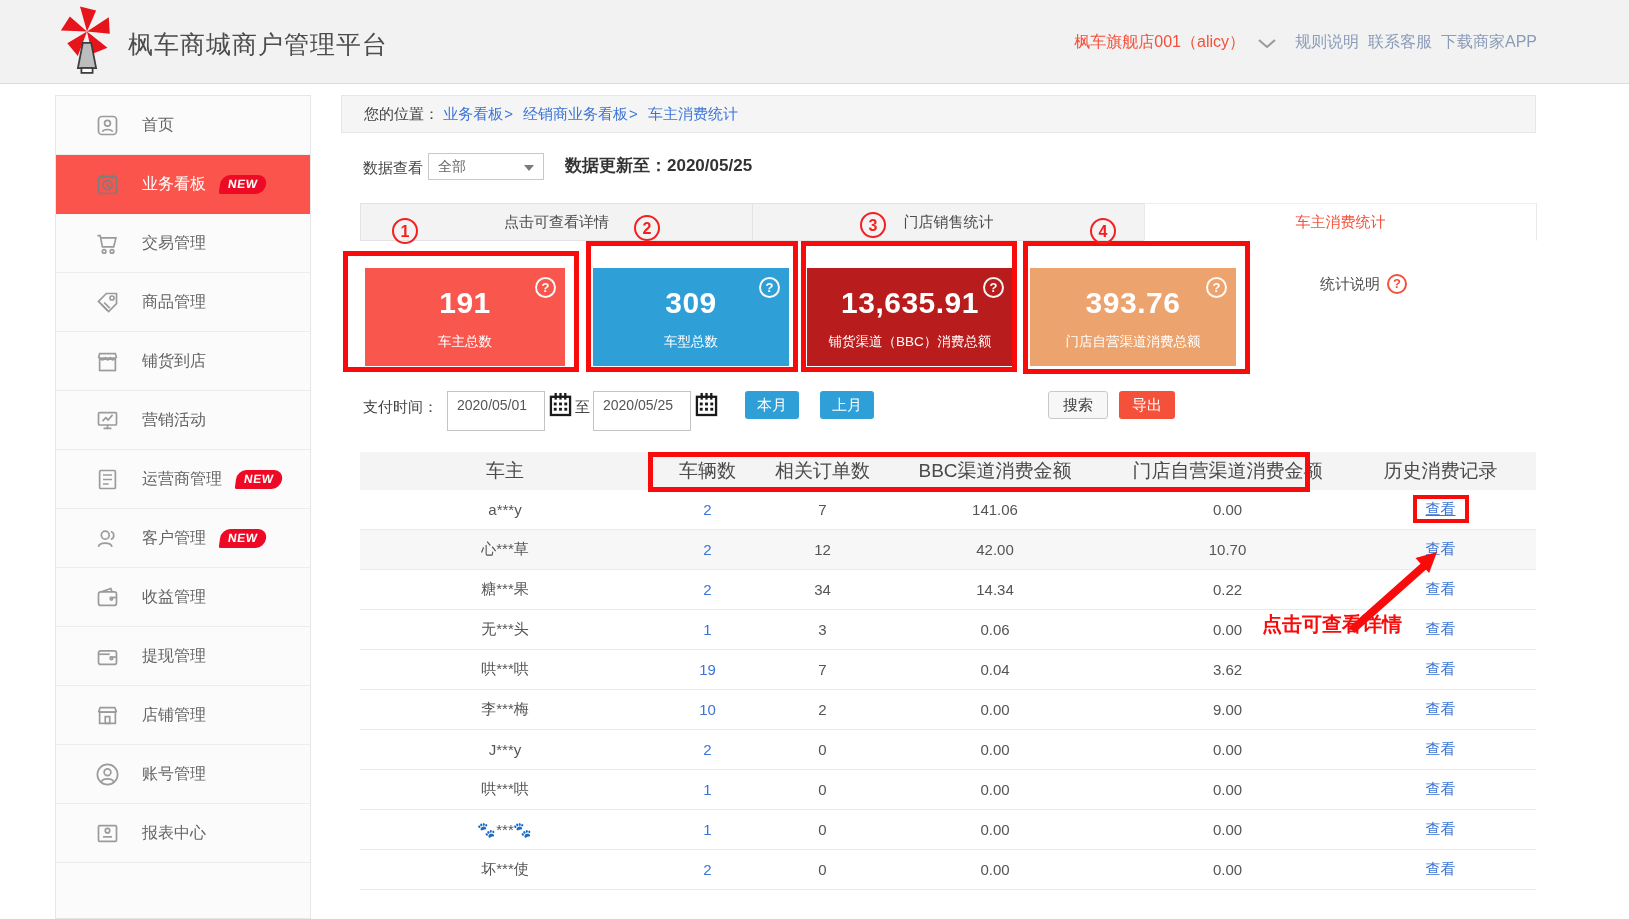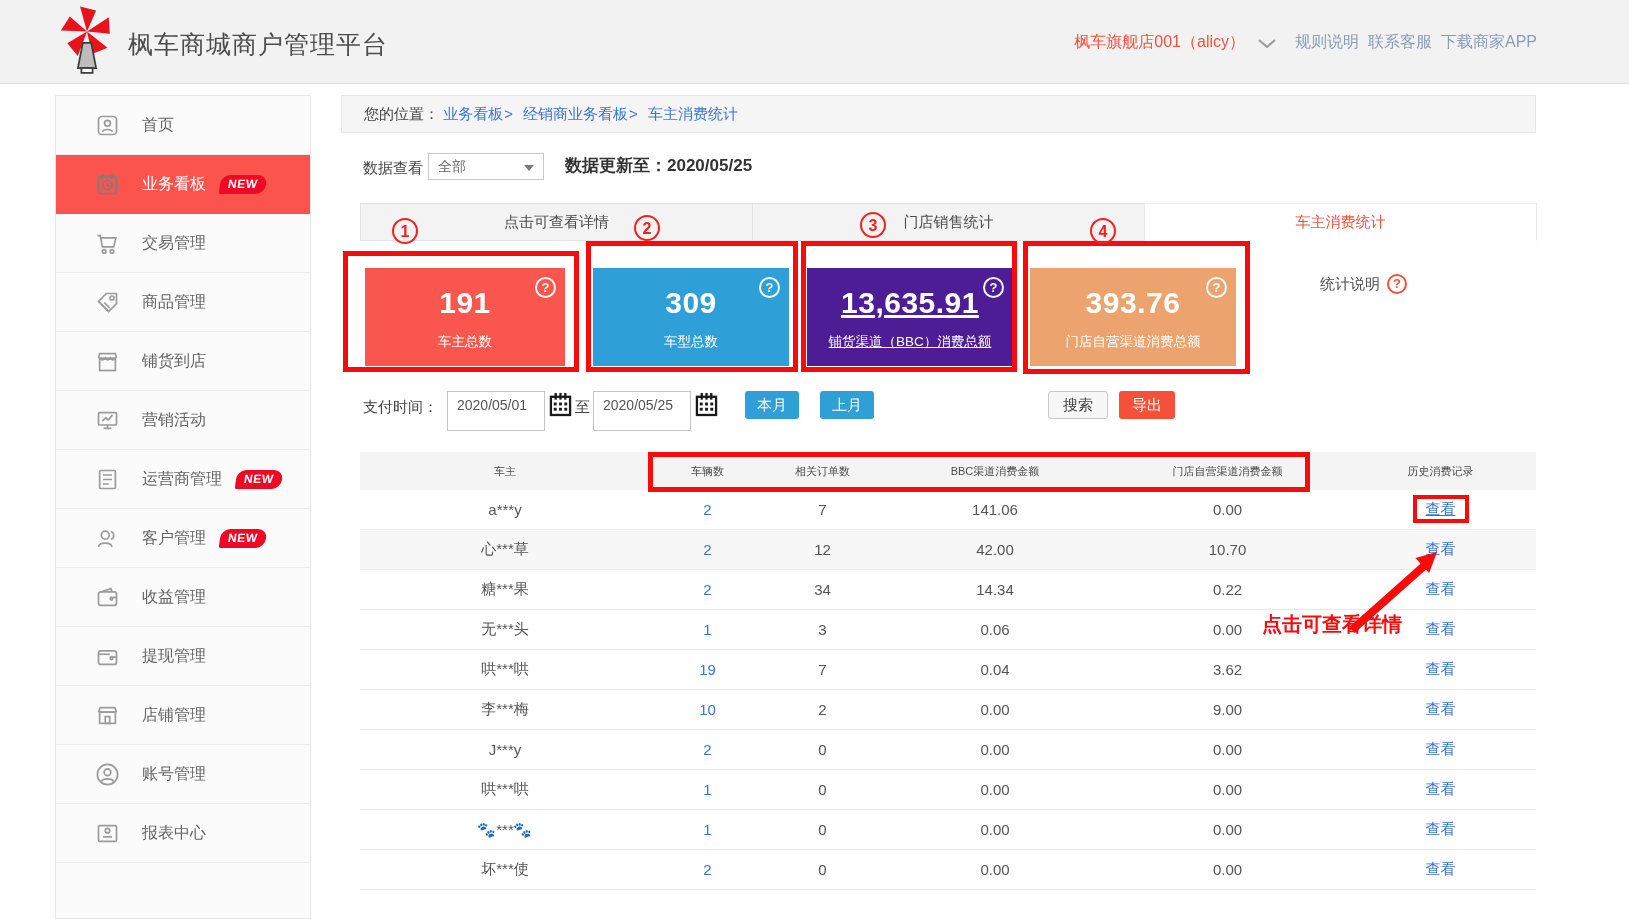--- a/index.html
+++ b/index.html
@@ -92,21 +92,21 @@
   .btn-blue { background:#2f9fd8; color:#fff; }
   .btn-month  { left:745px; width:54px; }
   .btn-lmonth { left:820px; width:54px; }
   .btn-search { left:1048px; width:60px; background:#f7f7f7; border:1px solid #c9c9c9;
                 color:#444; line-height:26px; }
   .btn-export { left:1119px; width:56px; background:#f4503a; color:#fff; }
 
   
   .table { position:absolute; left:360px; top:452px; width:1176px; }
   .t-head { display:flex; height:38px; background:#f4f4f4; align-items:center;
-            font-size:11px; color:#4a4a4a; }
+            font-size:19px; color:#4a4a4a; }
   .t-row { display:flex; height:40px; align-items:center; font-size:15px; color:#555;
            border-bottom:1px solid #eaeaea; background:#fff; }
   .t-row.shaded { background:#f7f7f7; }
   .c { text-align:center; }
   .c1{width:290px;} .c2{width:115px;} .c3{width:115px;} .c4{width:230px;}
   .c5{width:235px;} .c6{width:191px;}
   .t-link { color:#3b74d6; text-decoration:none; cursor:pointer; }
   .t-link.u { text-decoration:underline; }
   .view-boxed { border:4px solid #f70b0b; padding:1px 9px 2px; }
 
@@ -293,21 +293,21 @@
   <div class="stat-card card1" style="background: rgb(249, 86, 77);">
     <div class="value">191</div>
     <div class="label">车主总数</div>
     <div class="q-badge">?</div>
   </div>
   <div class="stat-card card2" style="background: rgb(47, 159, 216);">
     <div class="value">309</div>
     <div class="label">车型总数</div>
     <div class="q-badge">?</div>
   </div>
-  <div class="stat-card card3" style="background: #4c1d95; text-decoration: underline;">
+  <div class="stat-card card3" style="background: #b91c1c;">
     <div class="value">13,635.91</div>
     <div class="label">铺货渠道（BBC）消费总额</div>
     <div class="q-badge">?</div>
   </div>
   <div class="stat-card card4" style="background: rgb(236, 163, 109);">
     <div class="value">393.76</div>
     <div class="label">门店自营渠道消费总额</div>
     <div class="q-badge">?</div>
   </div>
 

